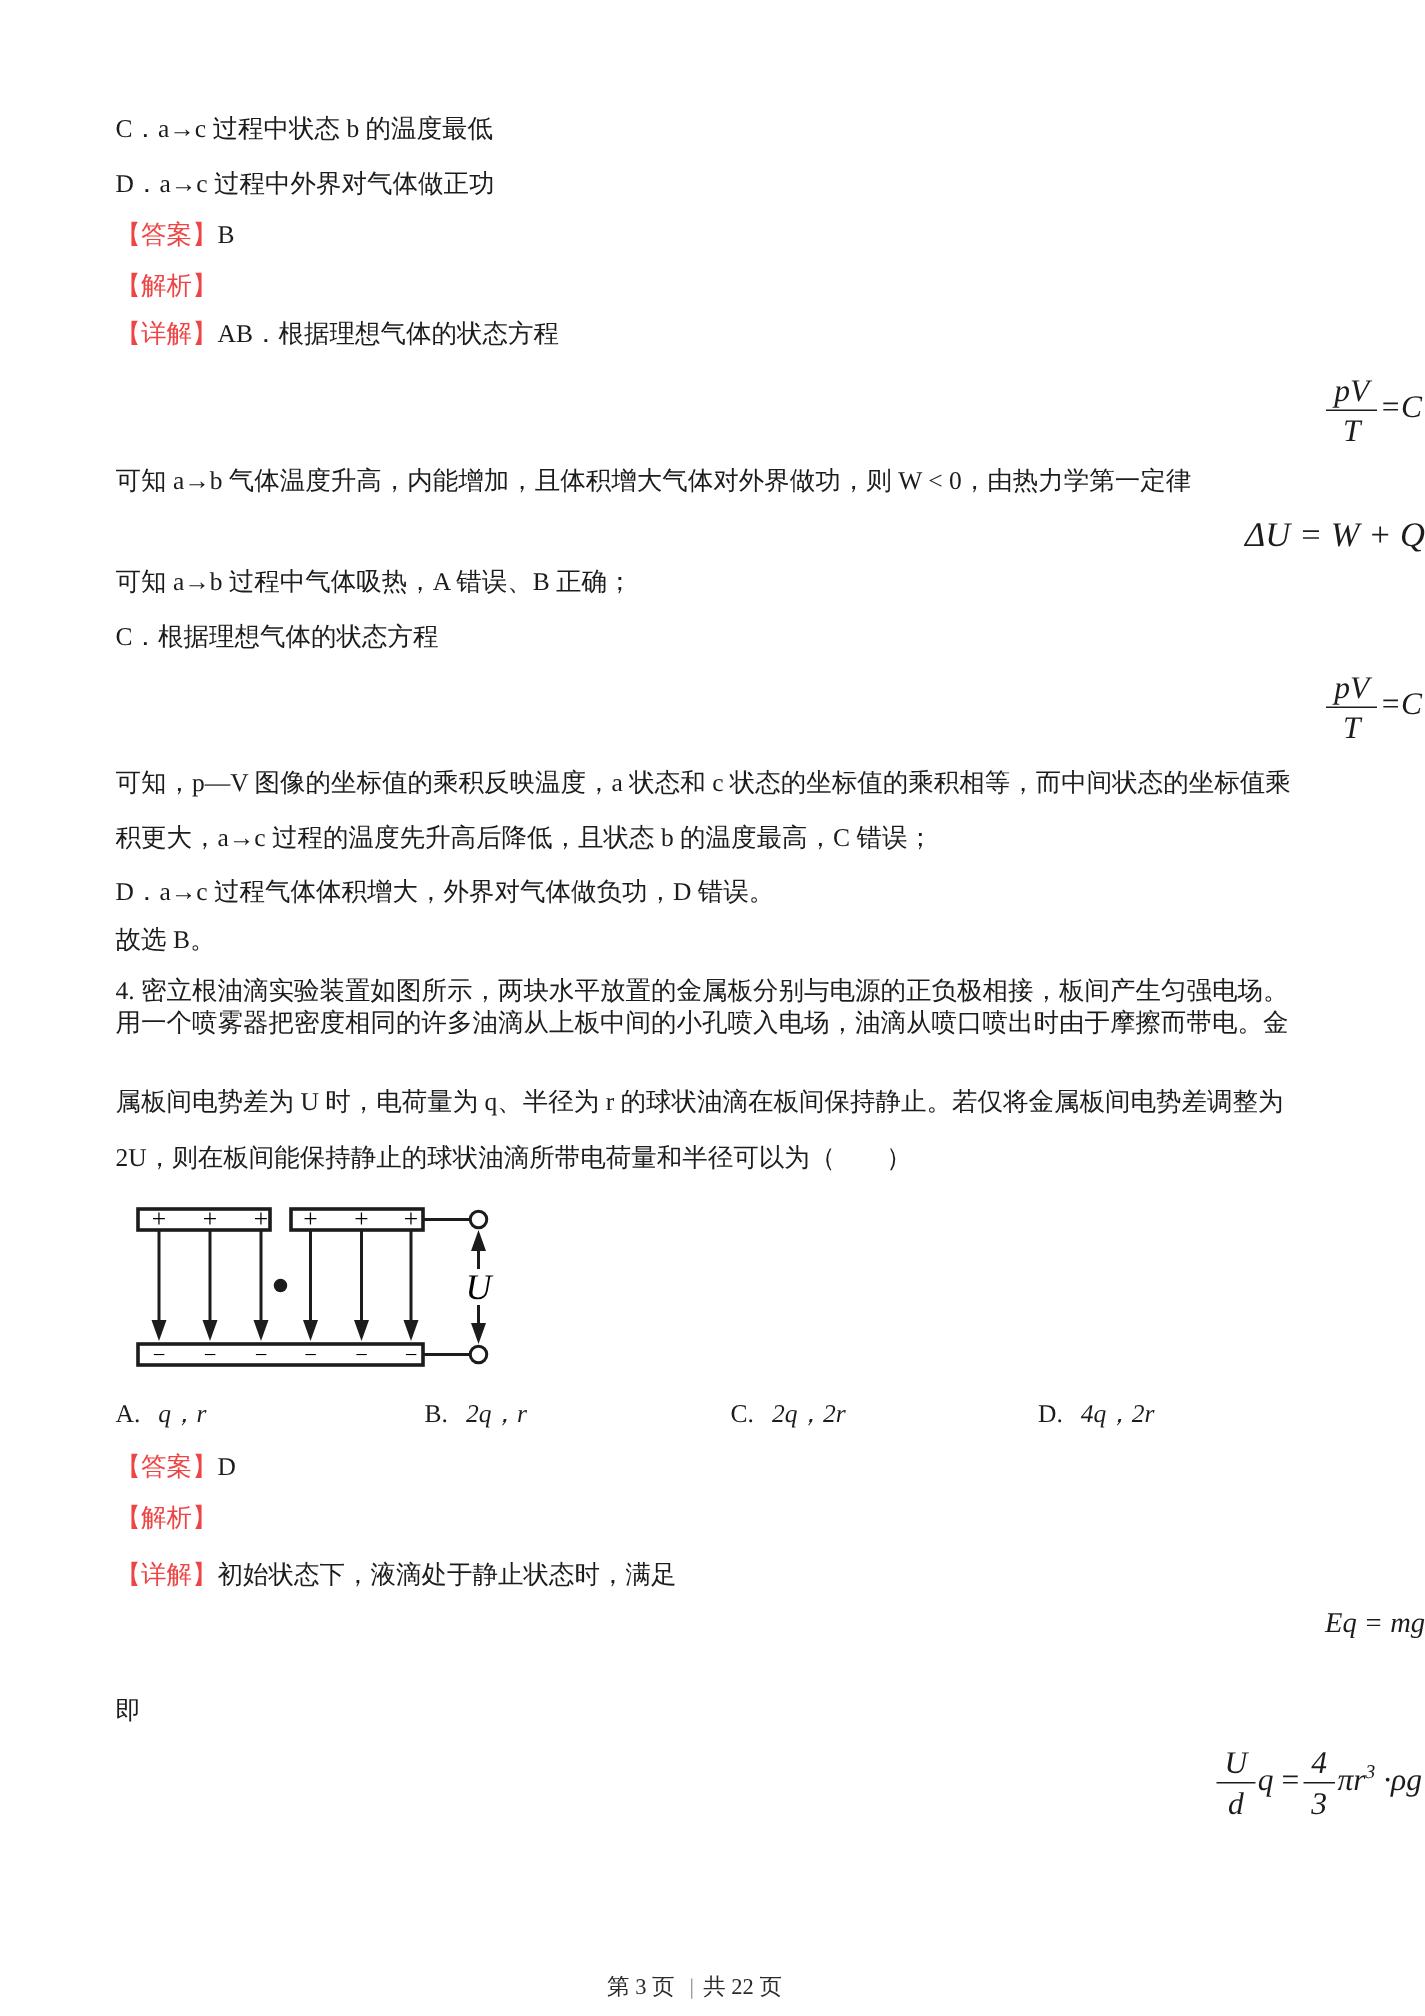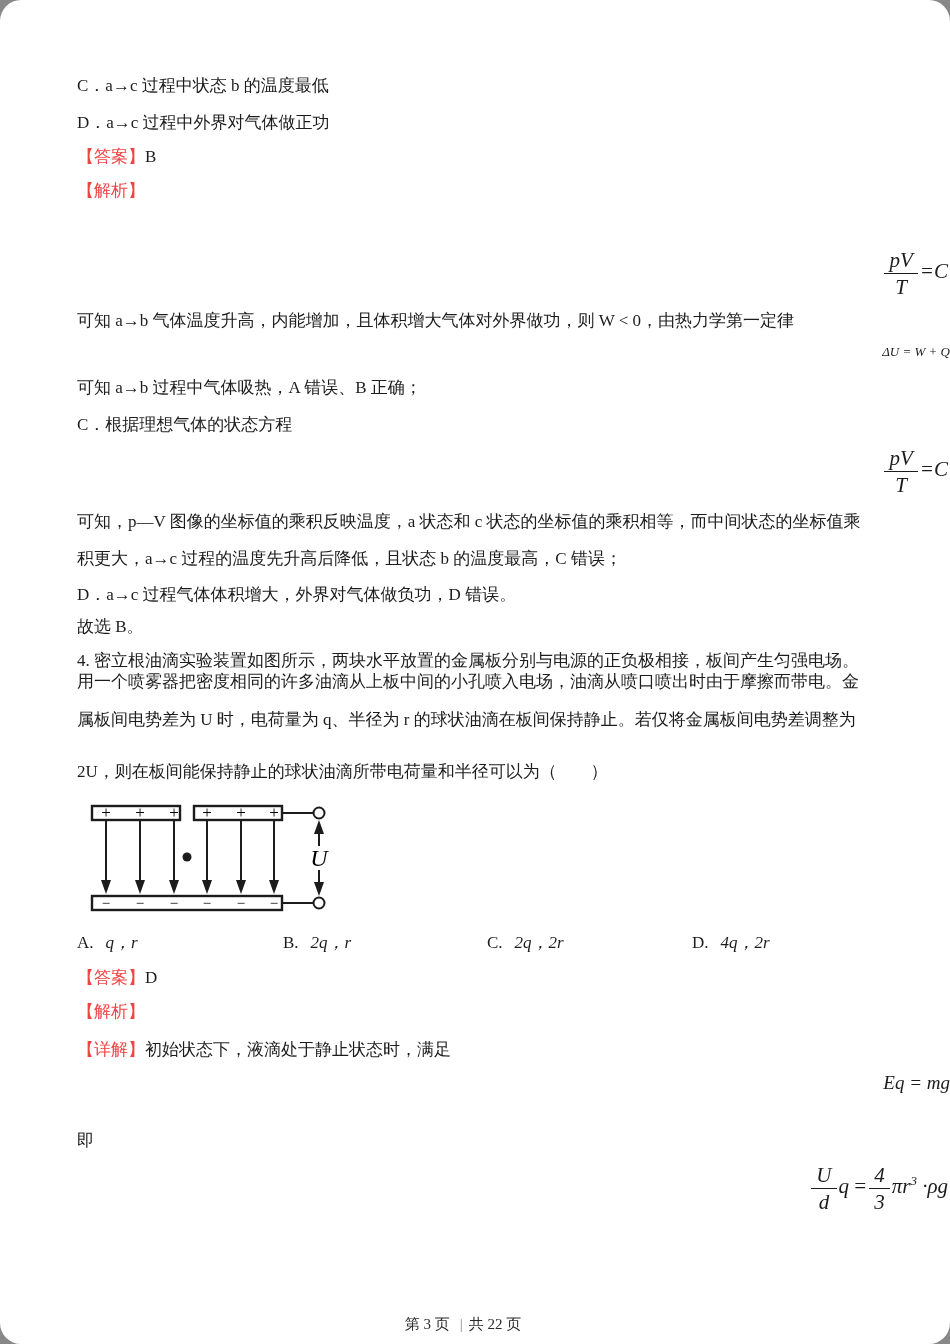--- a/index.html
+++ b/index.html
@@ -4,21 +4,20 @@
 <style>
   html,body { margin:0; padding:0; background:#888; }
   .page {
     position:relative;
     width:950px; height:1344px;
     margin:0 auto;
     background:#ffffff;
     font-family:"Liberation Serif","DejaVu Serif",serif;
     color:#1c1c1c;
     overflow:hidden;
-    border-radius:21px;
   }
   .line {
     position:absolute;
     left:77px;
     font-size:17px;
     line-height:20px;
     white-space:nowrap;
   }
   .center-line {
     position:absolute;
@@ -61,50 +60,53 @@
 
   <div class="line" style="top:76px">C．a→c 过程中状态 b 的温度最低</div>
   <div class="line" style="top:113px">D．a→c 过程中外界对气体做正功</div>
 
   <div class="line" style="top:147px">
     <span class="tag">【答案】</span><span>B</span>
   </div>
   <div class="line" style="top:181px">
     <span class="tag">【解析】</span>
   </div>
+  <div class="line" style="top:213px">
+    <span class="tag">【详解】</span><span>AB．根据理想气体的状态方程</span>
+  </div>
 
   <div class="center-line big-math" style="top:248px">
     <span class="frac">
       <span class="num">pV</span>
       <span class="den">T</span>
     </span><span class="eqs">=C</span>
   </div>
 
   <div class="line" style="top:311px">可知 a→b 气体温度升高，内能增加，且体积增大气体对外界做功，则 W &lt; 0，由热力学第一定律</div>
 
-  <div class="center-line math" style="top:344px;font-size:13px">ΔU = W + Q</div>
+  <div class="center-line math" style="top:344px;font-size:23px">ΔU = W + Q</div>
 
   <div class="line" style="top:378px">可知 a→b 过程中气体吸热，A 错误、B 正确；</div>
   <div class="line" style="top:415px">C．根据理想气体的状态方程</div>
 
   <div class="center-line big-math" style="top:446px">
     <span class="frac">
       <span class="num">pV</span>
       <span class="den">T</span>
     </span><span class="eqs">=C</span>
   </div>
 
   <div class="line" style="top:512px">可知，p—V 图像的坐标值的乘积反映温度，a 状态和 c 状态的坐标值的乘积相等，而中间状态的坐标值乘</div>
   <div class="line" style="top:549px">积更大，a→c 过程的温度先升高后降低，且状态 b 的温度最高，C 错误；</div>
   <div class="line" style="top:585px">D．a→c 过程气体体积增大，外界对气体做负功，D 错误。</div>
   <div class="line" style="top:617px">故选 B。</div>
 
   <div class="line" style="top:651px">4. 密立根油滴实验装置如图所示，两块水平放置的金属板分别与电源的正负极相接，板间产生匀强电场。</div>
   <div class="line" style="top:672px">用一个喷雾器把密度相同的许多油滴从上板中间的小孔喷入电场，油滴从喷口喷出时由于摩擦而带电。金</div>
-  <div class="line" style="top:710px">属板间电势差为 U 时，电荷量为 q、半径为 r 的球状油滴在板间保持静止。若仅将金属板间电势差调整为</div>
+  <div class="line" style="top:725px">属板间电势差为 U 时，电荷量为 q、半径为 r 的球状油滴在板间保持静止。若仅将金属板间电势差调整为</div>
   <div class="line" style="top:762px">2U，则在板间能保持静止的球状油滴所带电荷量和半径可以为（　　）</div>
 
   <svg style="position:absolute;left:80px;top:798px" width="260" height="122" viewBox="0 0 260 122">
 
     <rect x="12" y="8" width="88" height="14" fill="#fff" stroke="#1c1c1c" stroke-width="2.4"></rect>
     <rect x="114" y="8" width="88" height="14" fill="#fff" stroke="#1c1c1c" stroke-width="2.4"></rect>
 
     <text x="26" y="20" font-size="17" text-anchor="middle">+</text>
     <text x="60" y="20" font-size="17" text-anchor="middle">+</text>
     <text x="94" y="20" font-size="17" text-anchor="middle">+</text>

